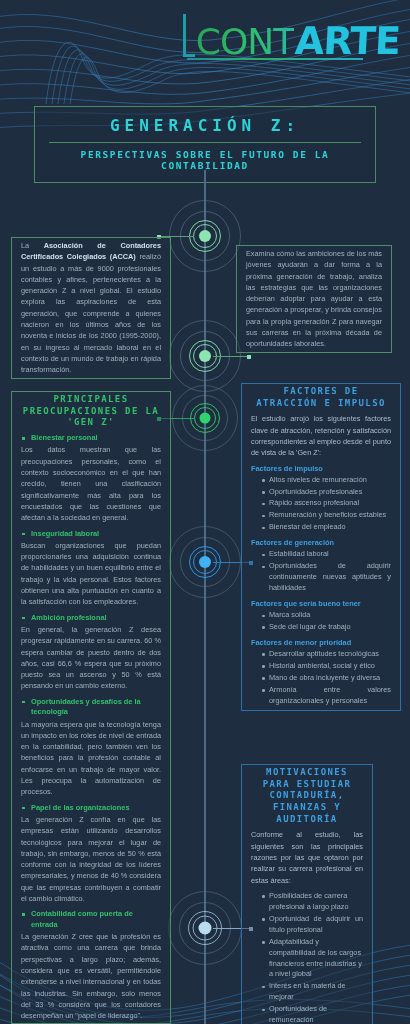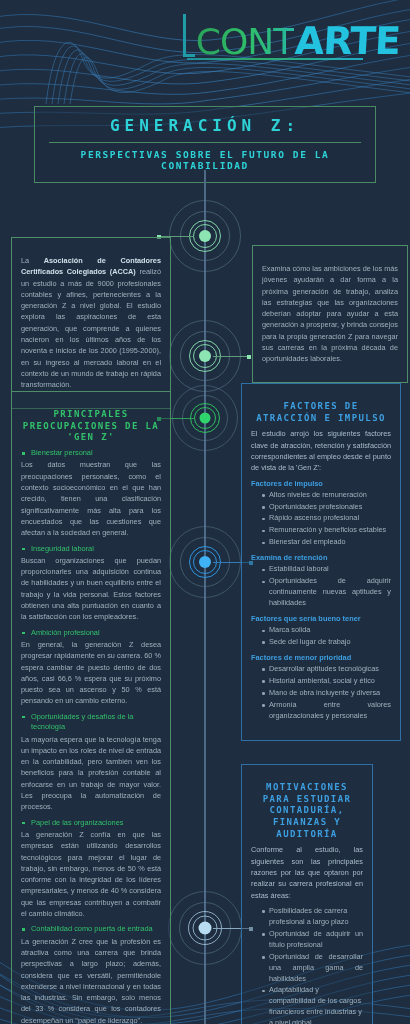--- a/index.html
+++ b/index.html
@@ -80,21 +80,21 @@
     left:50%;top:50%;transform:translate(-50%,-50%);
   }
   .connector{position:absolute;height:1px;}
   .connector .cap{
     position:absolute;width:4px;height:4px;top:-1.5px;
   }
   
   .box{
     position:absolute;box-sizing:border-box;
     border:1px solid;
-    padding:17px 9px;
+    padding:2px 9px;
     background:rgba(32,48,67,.45);
   }
   .box.green{border-color:#4e8f6a;}
   .box.blue{border-color:#2f6fa8;}
   .box.blue2{border-color:#2f6fa8;}
   .body-txt{
     color:#9fb0bd;font-size:7.3px;line-height:1.55;
     text-align:justify;
     font-family:"Liberation Sans", sans-serif;
   }
@@ -114,21 +114,21 @@
   ul.b li{
     position:relative;color:#9fb0bd;font-size:7.3px;line-height:1.5;
     margin:0 0 1px 0;padding-left:7px;
   }
   ul.b li:before{
     content:"";position:absolute;left:0;top:4.5px;
     width:2.5px;height:2.5px;border-radius:50%;background:#8fa3b2;
   }
   ul.bh{margin:0;padding:0;list-style:none;}
   ul.bh li{
-    position:relative;font-size:7.4px;font-weight:normal;line-height:1.4;
+    position:relative;font-size:7.4px;font-weight:bold;line-height:1.4;
     padding-left:10px;margin-bottom:1px;
   }
   ul.bh li:before{
     content:"";position:absolute;left:1px;top:4px;
     width:2.5px;height:2.5px;background:#32c06a;
   }
   ul.bh.green li{color:#32c06a;}
   .just{text-align:justify;text-align-last:left;}
 </style>
 </head>
@@ -243,21 +243,21 @@
     <div class="dot" style="width:13px;height:13px;background:#b8dcf2;"></div>
   </div>
   <div class="connector" style="left:213px;top:928px;width:38px;background:#8aa9c2;">
     <div class="cap" style="right:-2px;background:#b8dcf2;"></div>
   </div>
 
   <div class="box green" style="left:11px;top:237px;width:160px;">
     <div class="body-txt just"><span>La </span><b>Asociación de Contadores Certificados Colegiados (ACCA)</b><span> realizó un estudio a más de 9000 profesionales contables y afines, pertenecientes a la generación Z a nivel global. El estudio explora las aspiraciones de esta generación, que comprende a quienes nacieron en los últimos años de los noventa e inicios de los 2000 (1995-2000), en su ingreso al mercado laboral en el contexto de un mundo de trabajo en rápida transformación.</span></div>
   </div>
 
-  <div class="box green" style="left:252px;top:245px;width:156px;">
+  <div class="box green" style="left:236px;top:245px;width:156px;">
     <div class="body-txt just">Examina cómo las ambiciones de los más jóvenes ayudarán a dar forma a la próxima generación de trabajo, analiza las estrategias que las organizaciones deberían adoptar para ayudar a esta generación a prosperar, y brinda consejos para la propia generación Z para navegar sus carreras en la próxima década de oportunidades laborales.</div>
   </div>
 
   <div class="box green" style="left:11px;top:391px;width:160px;">
     <div class="box-head green">PRINCIPALES PREOCUPACIONES DE LA 'GEN Z'</div>
 
     <ul class="bh green">
         <li>Bienestar personal</li>
       </ul>
     <div class="body-txt just">Los datos muestran que las preocupaciones personales, como el contexto socioeconómico en el que han crecido, tienen una clasificación significativamente más alta para los encuestados que las cuestiones que afectan a la sociedad en general.</div>
@@ -294,21 +294,21 @@
 
     <div class="sub-h blue">Factores de impulso</div>
     <ul class="b">
       <li>Altos niveles de remuneración</li>
       <li>Oportunidades profesionales</li>
       <li>Rápido ascenso profesional</li>
       <li>Remuneración y beneficios estables</li>
       <li>Bienestar del empleado</li>
     </ul>
 
-    <div class="sub-h blue">Examina de retención</div>
+    <div class="sub-h blue">Factores de generación</div>
     <ul class="b">
       <li>Estabilidad laboral</li>
       <li class="just">Oportunidades de adquirir continuamente nuevas aptitudes y habilidades</li>
     </ul>
 
     <div class="sub-h blue">Factores que sería bueno tener</div>
     <ul class="b">
       <li>Marca solida</li>
       <li>Sede del lugar de trabajo</li>
     </ul>
@@ -321,20 +321,19 @@
       <li class="just">Armonía entre valores organizacionales y personales</li>
     </ul>
   </div>
 
   <div class="box blue2" style="left:241px;top:764px;width:132px;">
     <div class="box-head blue" style="color:#3d9ee0;">MOTIVACIONES PARA ESTUDIAR CONTADURÍA, FINANZAS Y AUDITORÍA</div>
     <div class="body-txt just" style="color:#aabccb;">Conforme al estudio, las siguientes son las principales razones por las que optaron por realizar su carrera profesional en estas áreas:</div>
     <ul class="b" style="margin-top:5px;">
       <li>Posibilidades de carrera profesional a largo plazo</li>
       <li class="just">Oportunidad de adquirir un título profesional</li>
-      <li class="just">Oportunidad de desarrollar una amplia gama de habilidades</li>
       <li>Adaptabilidad y compatibilidad de los cargos financieros entre industrias y a nivel global</li>
       <li>Interés en la materia de mejorar</li>
       <li>Oportunidades de remuneración</li>
     </ul>
   </div>
 
 </div>
 
 </body></html>

